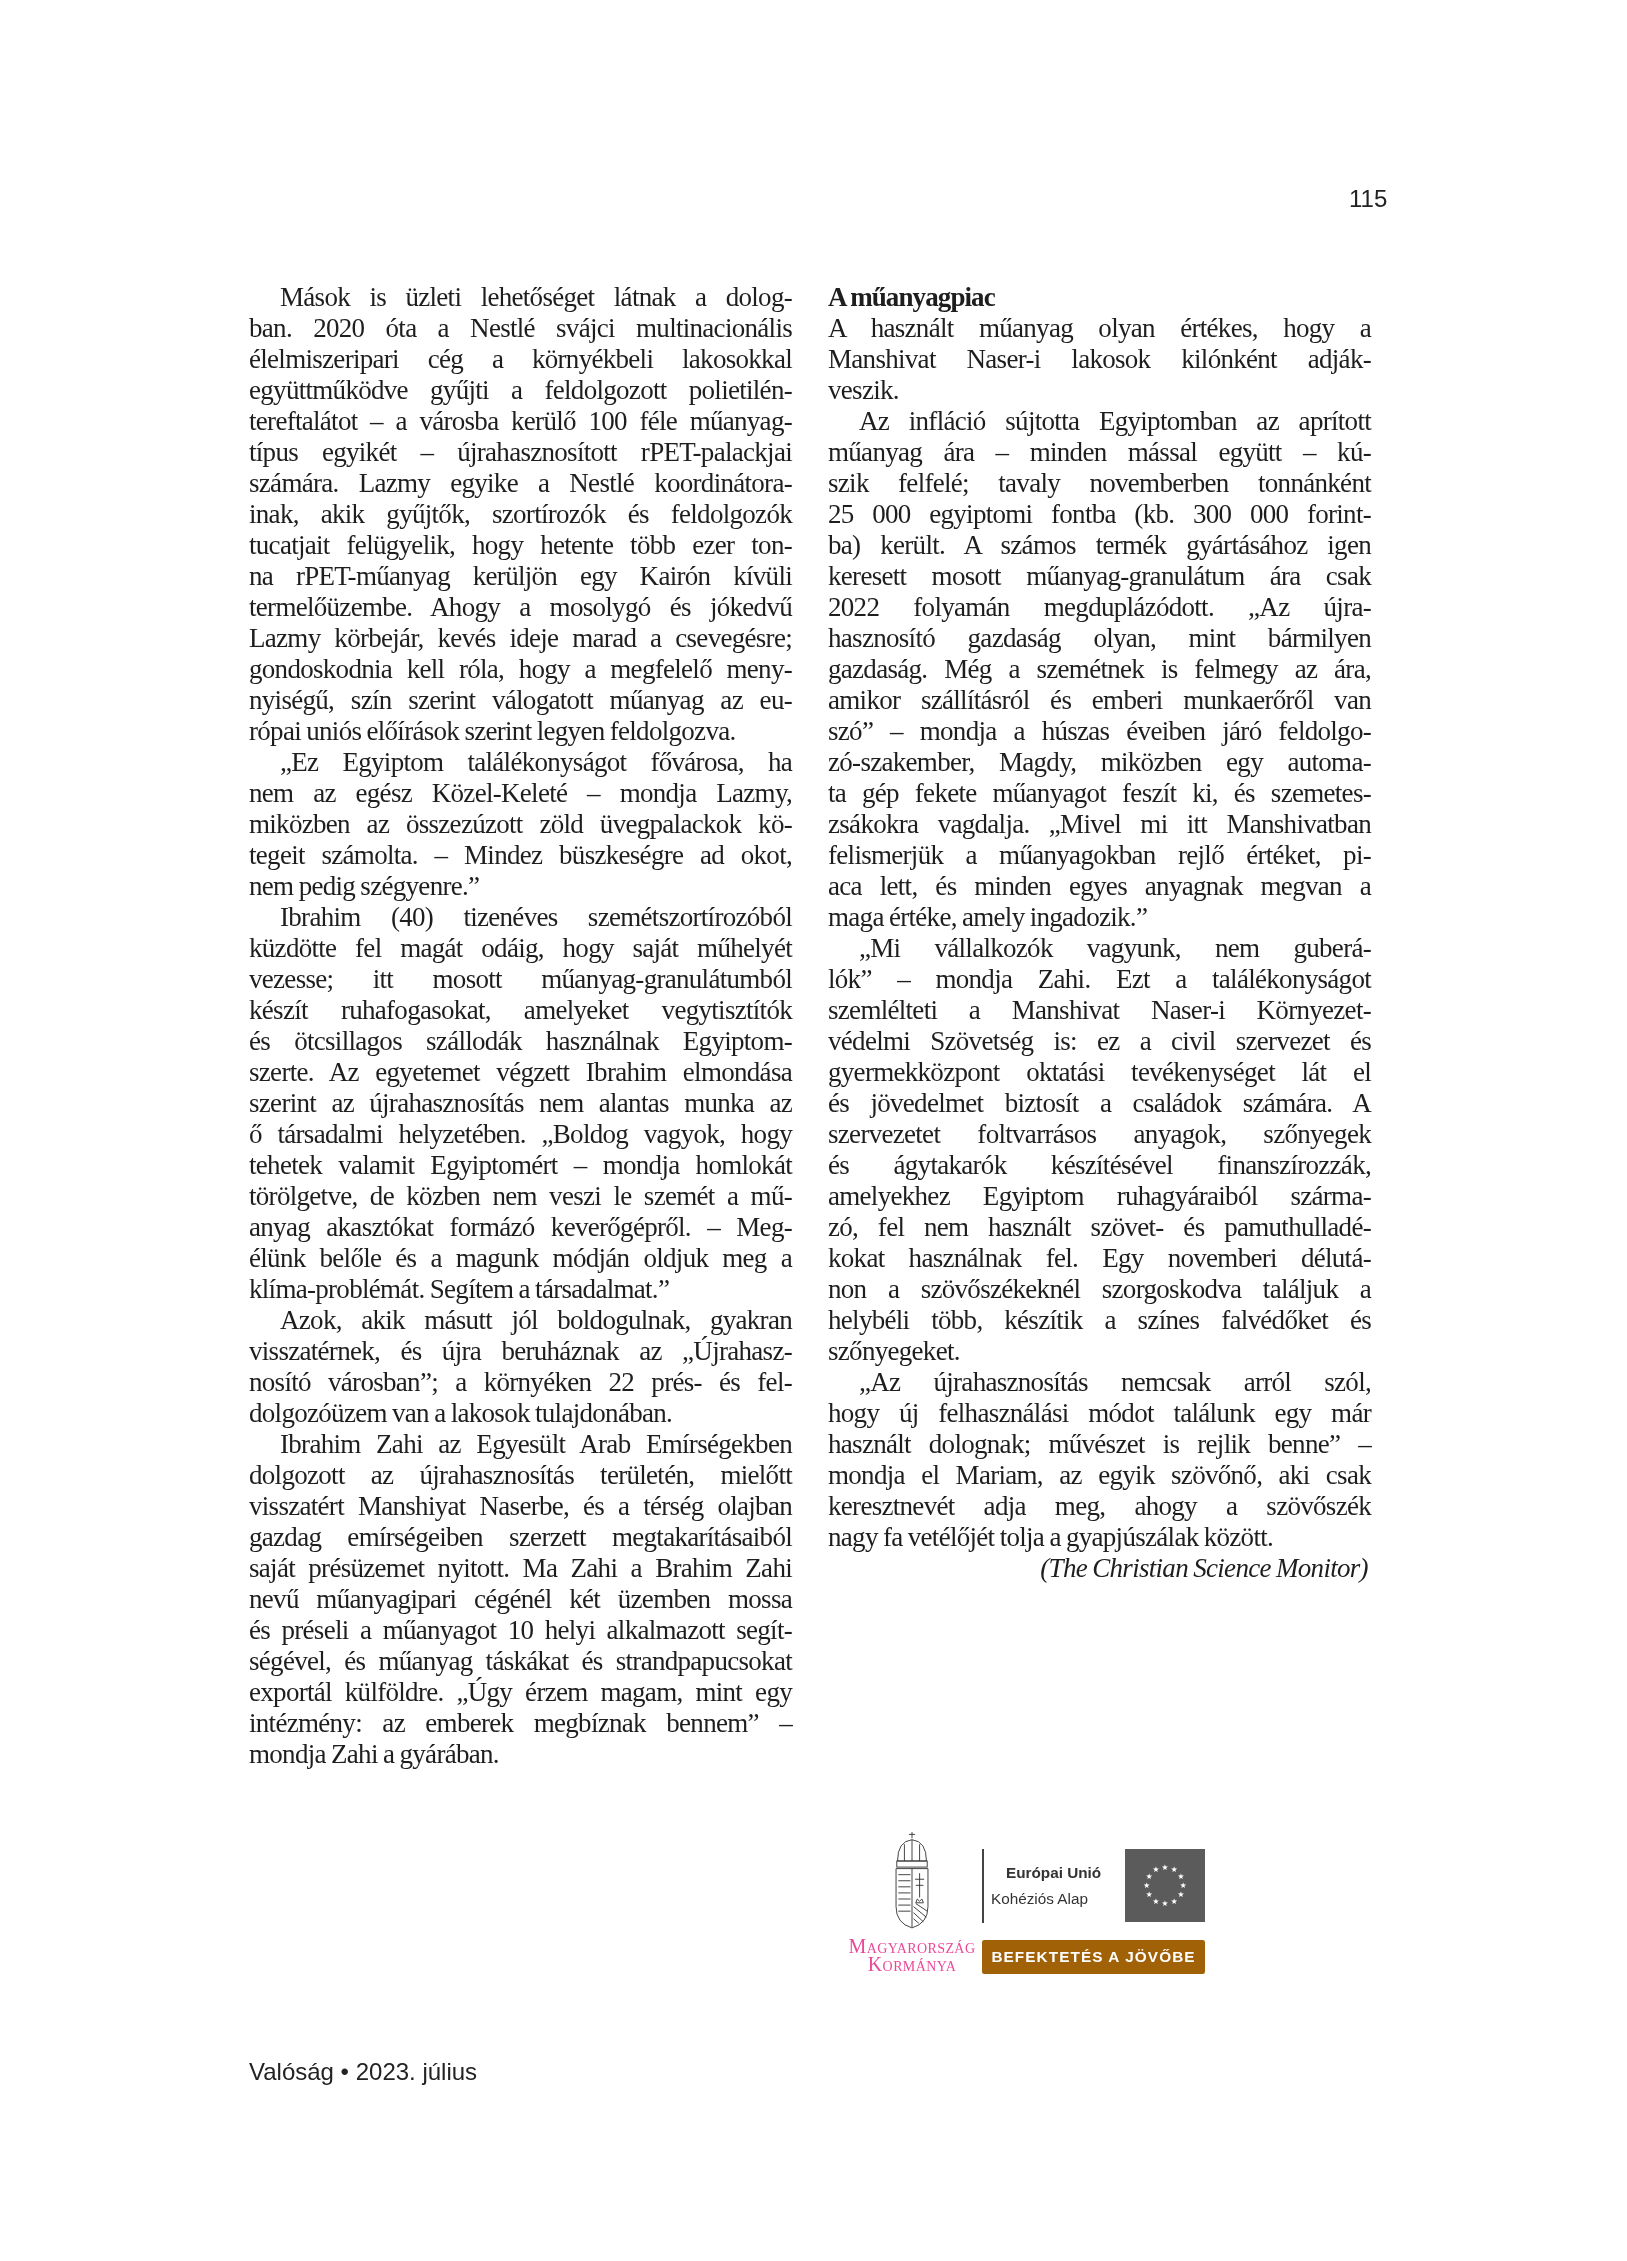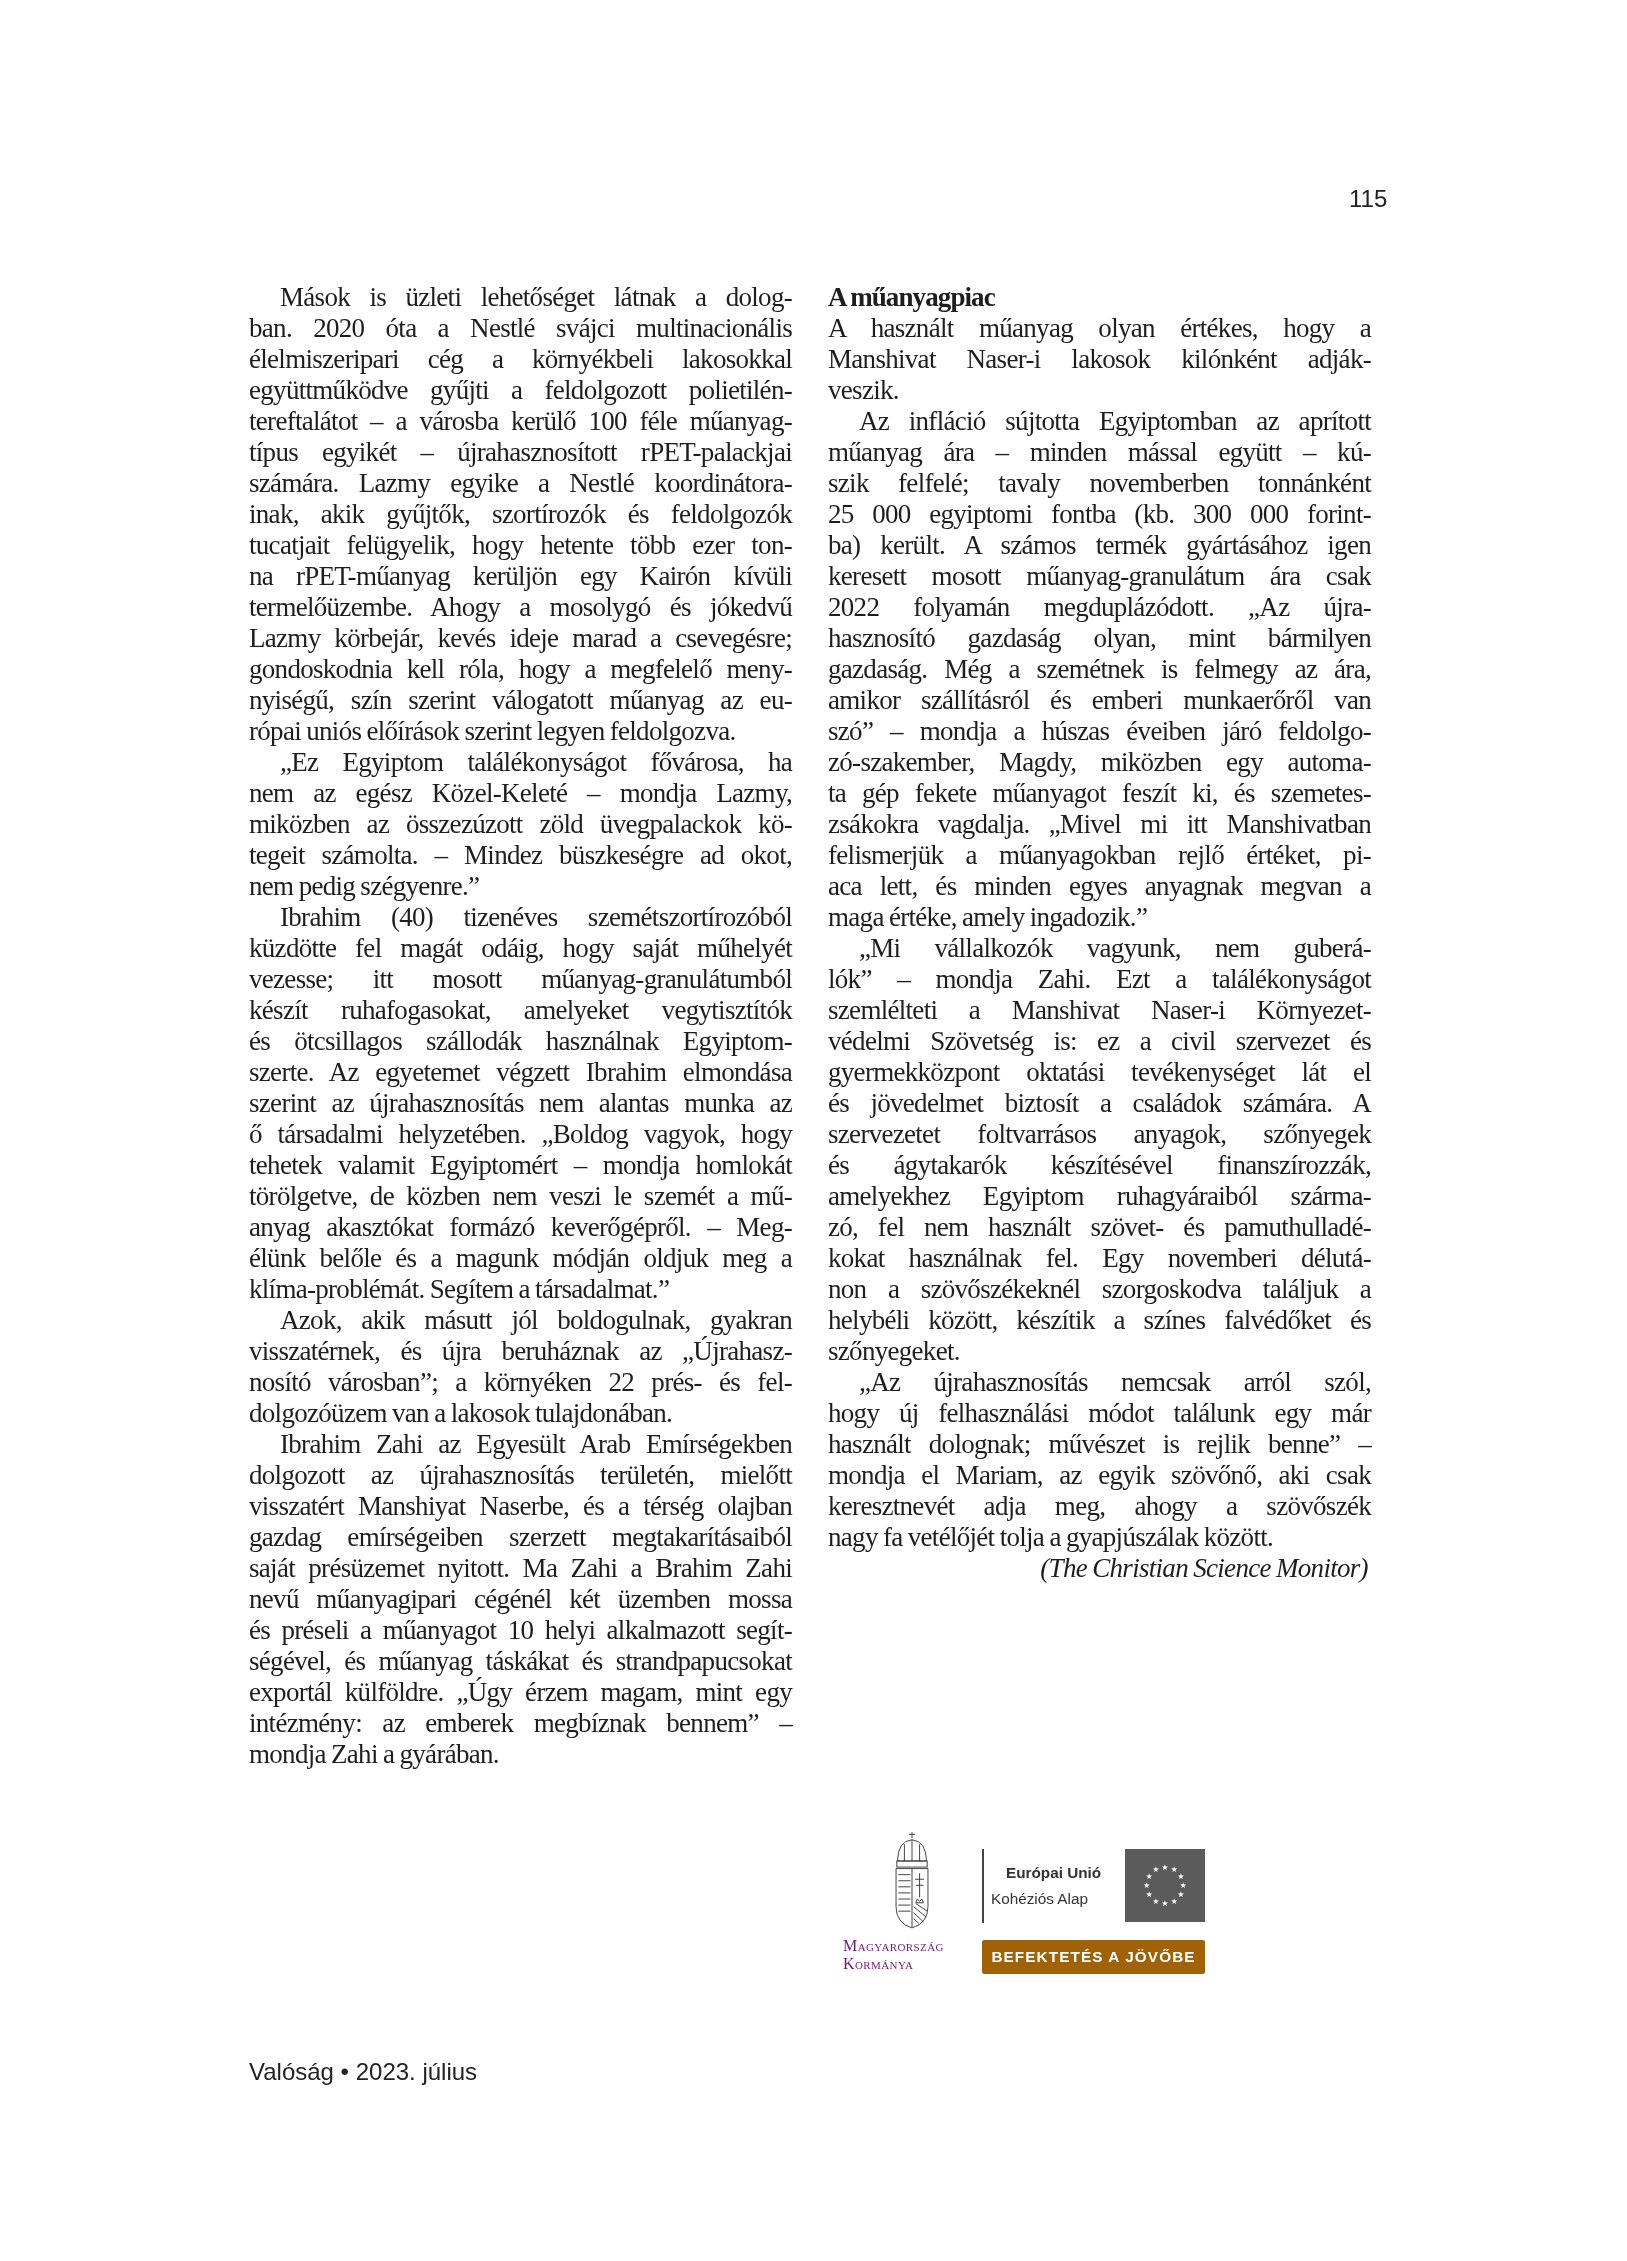--- a/index.html
+++ b/index.html
@@ -25,23 +25,23 @@
   .section-heading { display: block; font-weight: bold; height: 31px; letter-spacing: -0.9px; }
   .attribution { display: block; font-style: italic; text-align: right; height: 31px; padding-right: 3.1px; }
   .footer {
     position: absolute; left: 249px; top: 2058px;
     font-family: "Liberation Sans", sans-serif; font-size: 24px; color: #222;
   }
   
   .logo-block { position: absolute; left: 843px; top: 1824px; width: 383px; height: 161px; }
   .coat { position: absolute; left: 50px; top: 6.1px; width: 38px; height: 100px; }
   .gov-name {
-    position: absolute; left: 0px; top: 113px; width: 138px; text-align: left;
-    font-family: "Liberation Serif", serif; font-size: 16px; line-height: 18.4px;
-    letter-spacing: 0.4px; color: #701a75; font-variant: small-caps;
+    position: absolute; left: 0px; top: 113px; width: 138px; text-align: center;
+    font-family: "Liberation Serif", serif; font-size: 20px; line-height: 18.4px;
+    letter-spacing: 0.4px; color: #ec4899; font-variant: small-caps;
   }
   .divider { position: absolute; left: 139px; top: 24.5px; width: 1.5px; height: 74px; background: #444; }
   .eu-name { position: absolute; left: 148px; top: 40px; font-family: "Liberation Sans", sans-serif; font-size: 15.3px; font-weight: bold; color: #333; margin-left: 15px; }
   .eu-fund { position: absolute; left: 148px; top: 66px; font-family: "Liberation Sans", sans-serif; font-size: 15.3px; color: #333; }
   .eu-flag { position: absolute; left: 282px; top: 24.5px; width: 80px; height: 73px; background: #5b5b5b; }
   .banner {
     position: absolute; left: 139px; top: 116px; width: 223px; height: 34px;
     background: #a16207; border-radius: 2.3px; color: #fff;
     font-family: "Liberation Sans", sans-serif; font-weight: bold; font-size: 15.3px;
     letter-spacing: 1.1px; line-height: 34px; text-align: center;
@@ -130,21 +130,21 @@
     <span class="line">szemlélteti a Manshivat Naser-i Környezet-</span>
     <span class="line">védelmi Szövetség is: ez a civil szervezet és</span>
     <span class="line">gyermekközpont oktatási tevékenységet lát el</span>
     <span class="line">és jövedelmet biztosít a családok számára. A</span>
     <span class="line">szervezetet foltvarrásos anyagok, szőnyegek</span>
     <span class="line">és ágytakarók készítésével finanszírozzák,</span>
     <span class="line">amelyekhez Egyiptom ruhagyáraiból szárma-</span>
     <span class="line">zó, fel nem használt szövet- és pamuthulladé-</span>
     <span class="line">kokat használnak fel. Egy novemberi délutá-</span>
     <span class="line">non a szövőszékeknél szorgoskodva találjuk a</span>
-    <span class="line">helybéli között, készítik a színes falvédőket és</span>
+    <span class="line">helybéli több, készítik a színes falvédőket és</span>
     <span class="line last">szőnyegeket.</span>
     <span class="line indent">„Az újrahasznosítás nemcsak arról szól,</span>
     <span class="line">hogy új felhasználási módot találunk egy már</span>
     <span class="line">használt dolognak; művészet is rejlik benne” –</span>
     <span class="line">mondja el Mariam, az egyik szövőnő, aki csak</span>
     <span class="line">keresztnevét adja meg, ahogy a szövőszék</span>
     <span class="line last">nagy fa vetélőjét tolja a gyapjúszálak között.</span>
     <span class="attribution">(The Christian Science Monitor)</span>
   </div>
 

